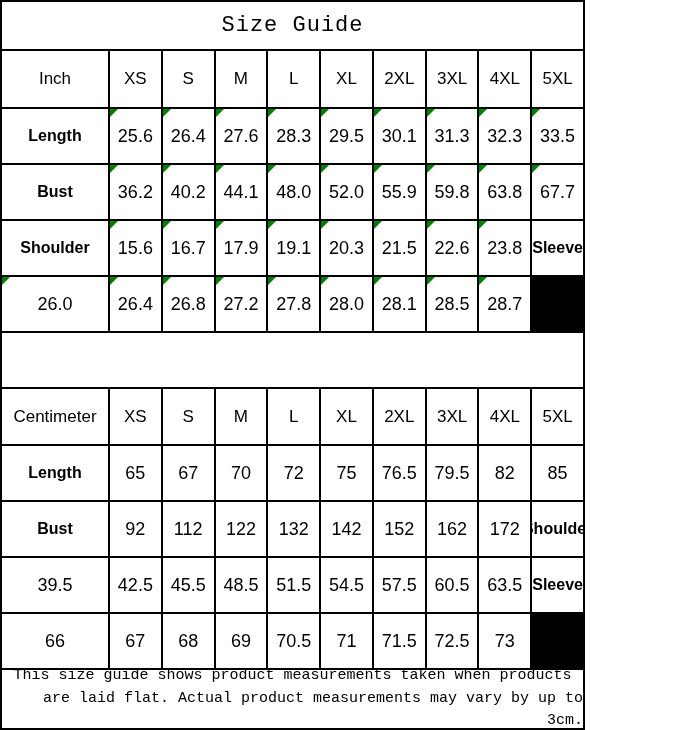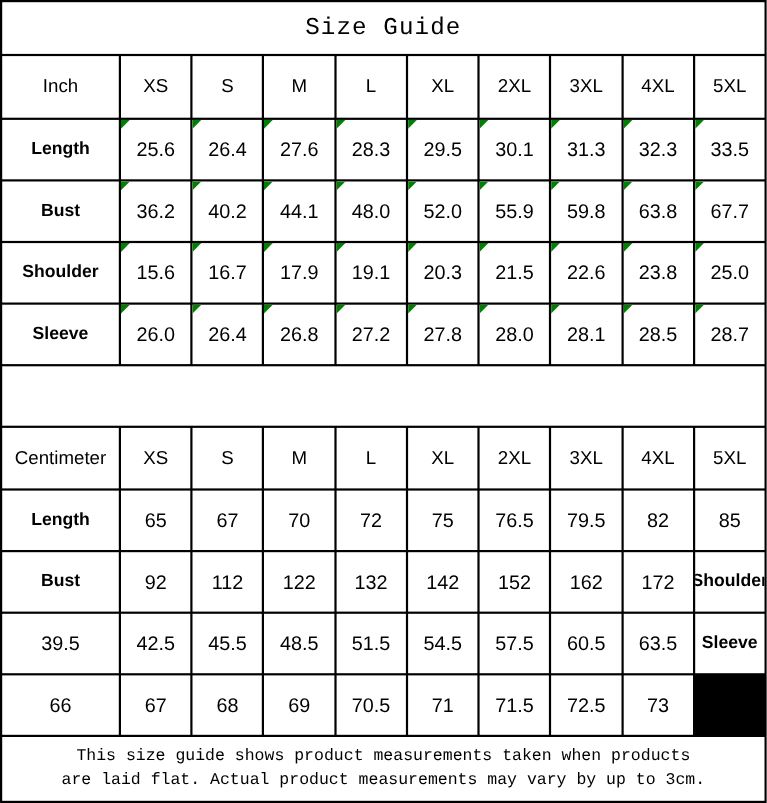--- a/index.html
+++ b/index.html
@@ -1,19 +1,19 @@
 <!DOCTYPE html>
 <html style="--border: #000000; --text: #000000; --background: #ffffff; --flag_green: #008000;"><head>
 <meta charset="utf-8">
 <style>
   html, body { margin: 0; padding: 0; background: #fff; }
   body { font-family: "Liberation Sans", sans-serif; color: #000; }
 
   .sheet {
-    width: 697px;
+    width: 585px;
     height: 730px;
     box-sizing: border-box;
     background: var(--border, #000);
     padding: 2px;
     display: grid;
     grid-template-columns: 106px repeat(9, 1fr);
     grid-template-rows: 47px 56px 54px 54px 54px 54px 54px 55px 54px 54px 54px 54px 58px;
     gap: 2px;
   }
 
@@ -177,24 +177,20 @@
       <span>21.5</span>
     </div>
   <div class="cell val">
       <span class="flag"></span>
       <span>22.6</span>
     </div>
   <div class="cell val">
       <span class="flag"></span>
       <span>23.8</span>
     </div>
-  <div class="cell val">
-      <span class="flag"></span>
-      <span>25.0</span>
-    </div>
 
   <div class="cell lbl">Sleeve</div>
   <div class="cell val">
       <span class="flag"></span>
       <span>26.0</span>
     </div>
   <div class="cell val">
       <span class="flag"></span>
       <span>26.4</span>
     </div>

